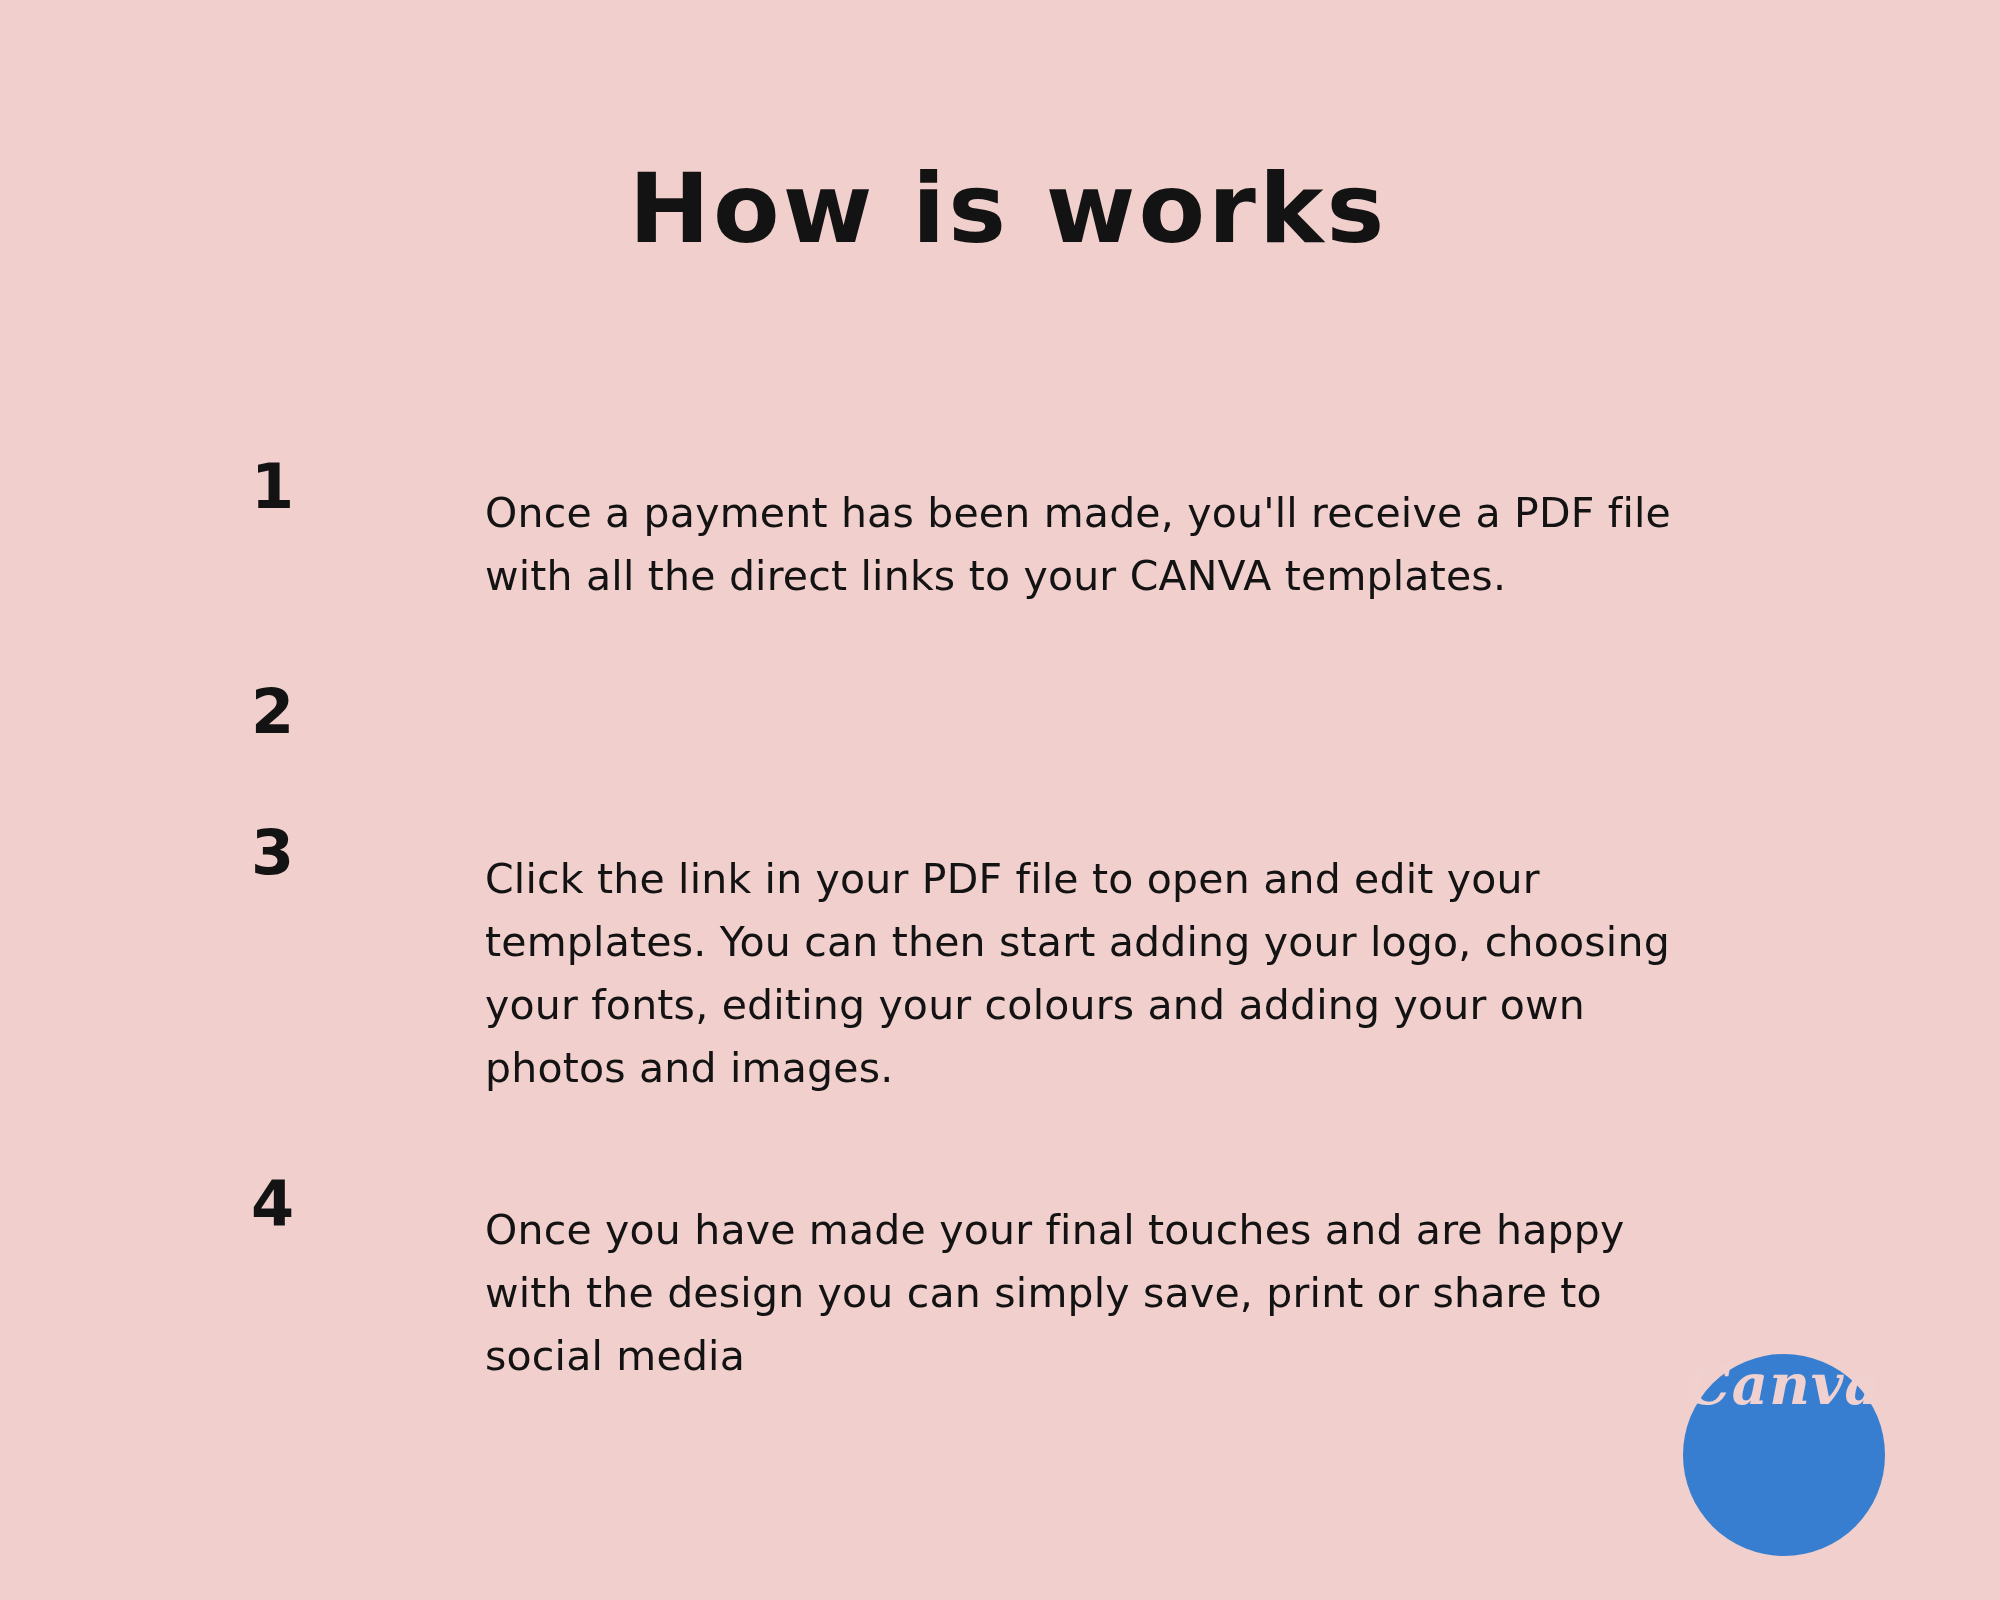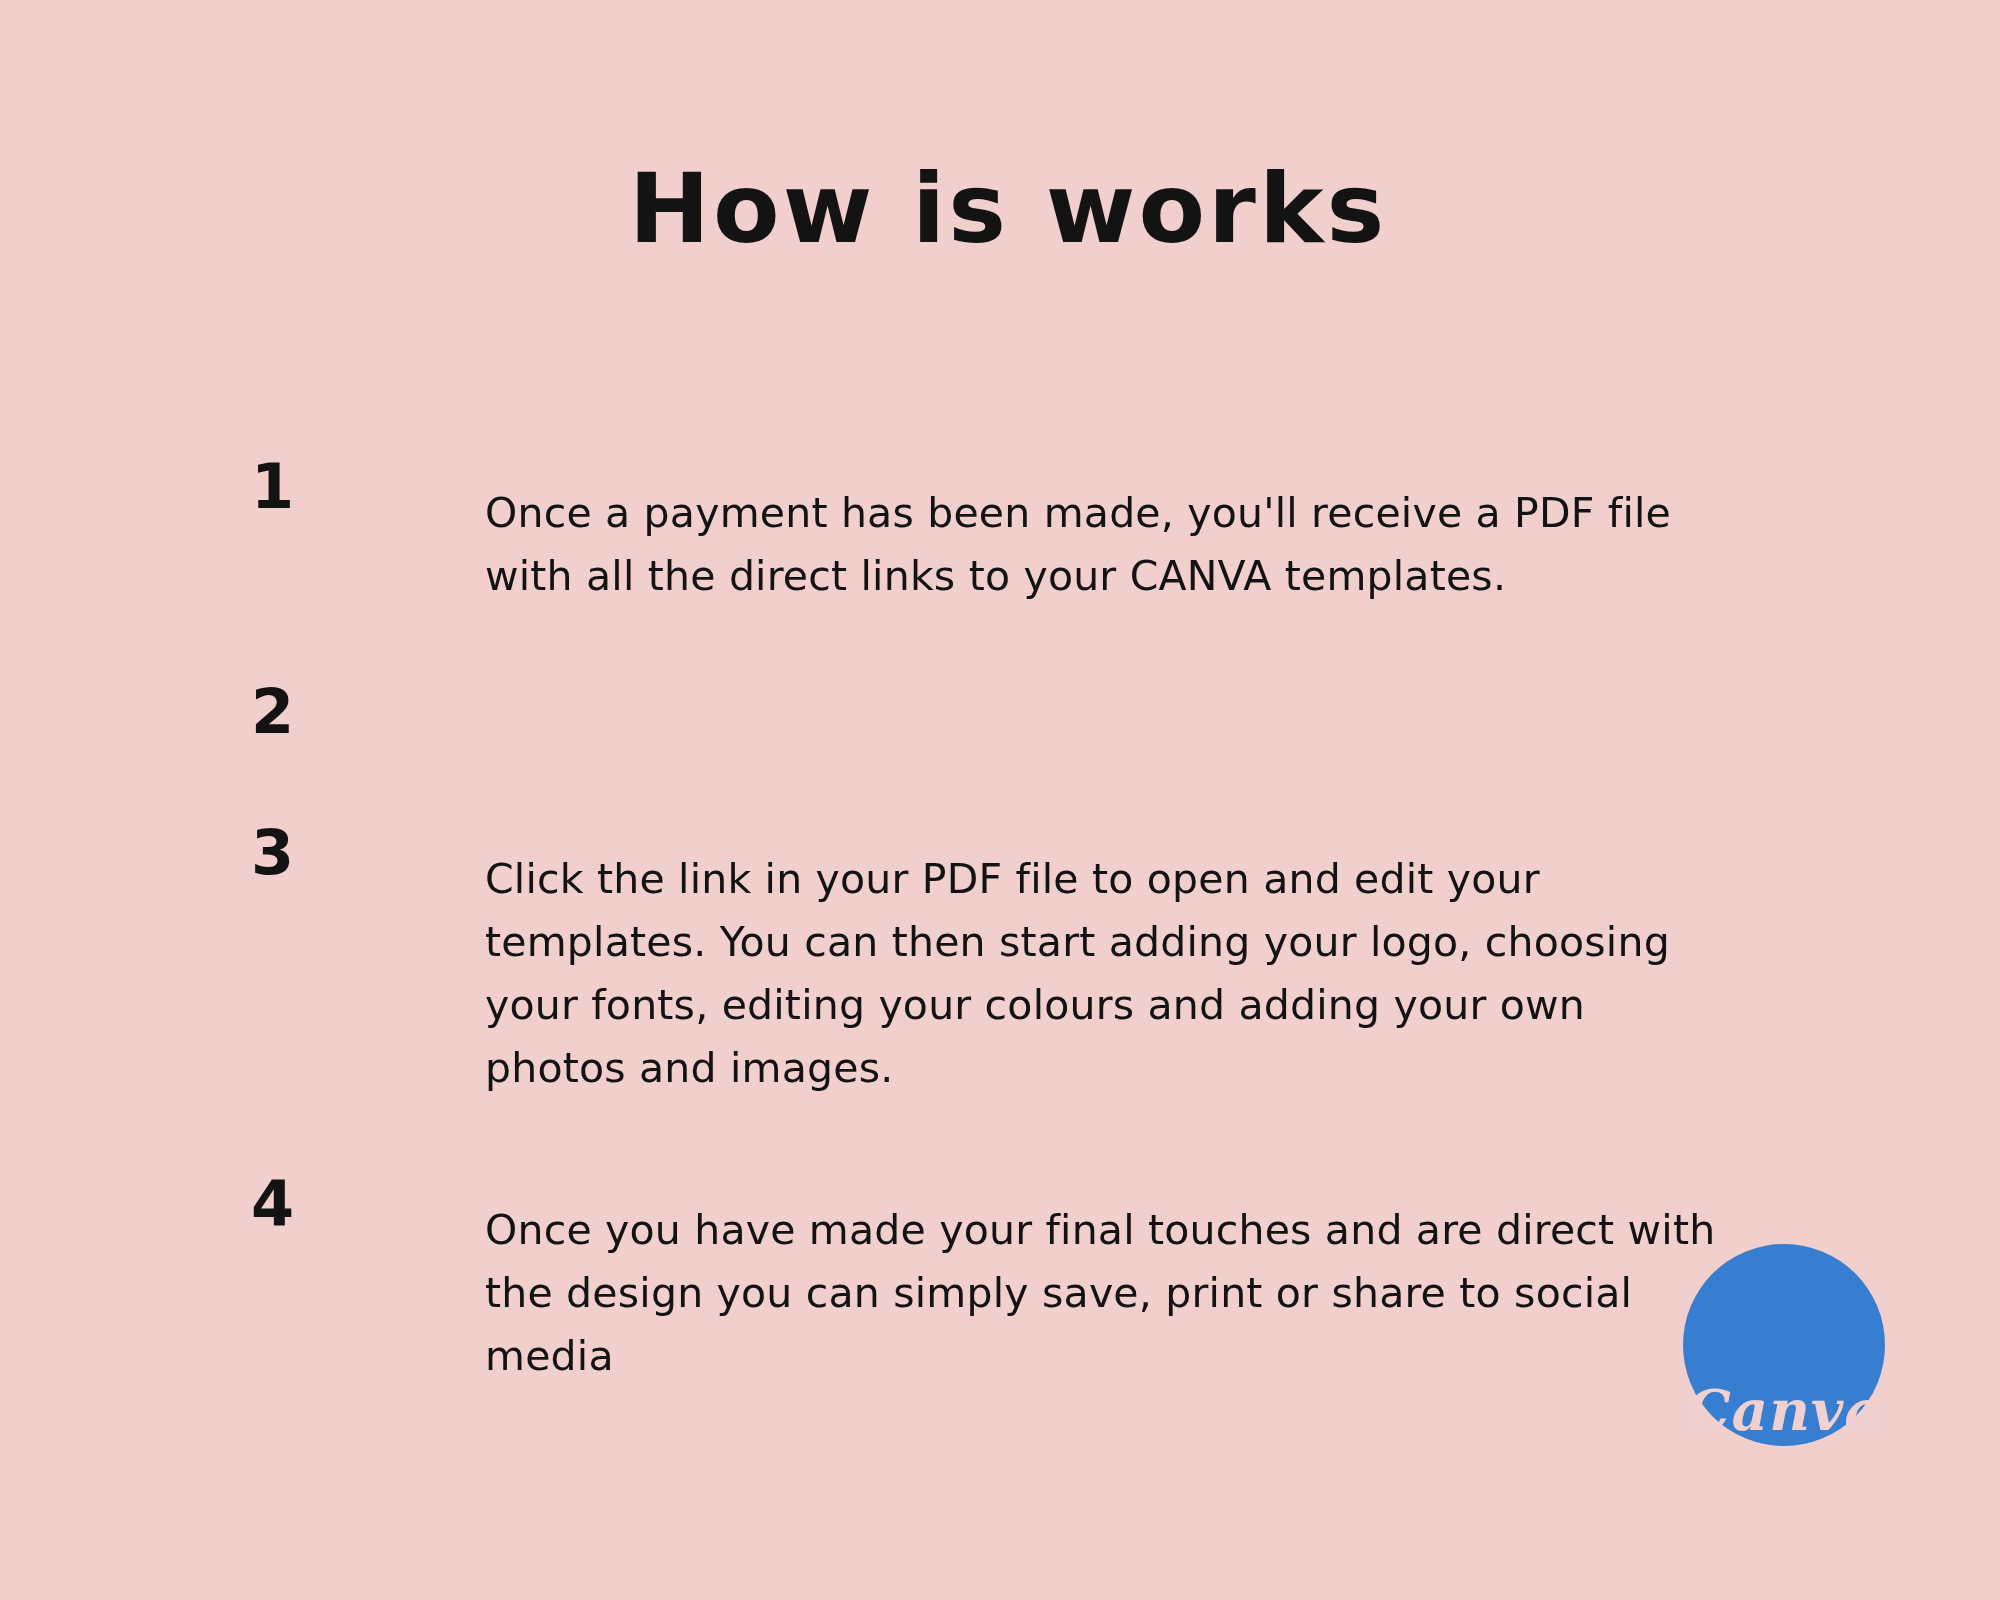--- a/index.html
+++ b/index.html
@@ -47,27 +47,27 @@
     font-size: 41px;
     line-height: 1.53;
     font-weight: 500;
     max-width: 1240px;
     letter-spacing: 0.2px;
     margin-top: 40px;
   }
   .logo-circle {
     position: absolute;
     left: 1683px;
-    top: 1244px;
+    top: 1354px;
     width: 202px;
     height: 202px;
     border-radius: 50%;
     background: var(--brand, #377ed0);
     display: flex;
-    align-items: flex-end;
+    align-items: flex-start;
     justify-content: center;
   }
   .logo-text {
     font-family: "DejaVu Serif", "Liberation Serif", serif;
     font-style: italic;
     font-weight: bold;
     font-size: 56px;
     color: var(--logoInk, #f0d1cf);
     letter-spacing: 1px;
     transform: translateY(-3px);
@@ -91,21 +91,21 @@
       <div class="step-number">2</div>
     </div>
 
     <div class="step">
       <div class="step-number">3</div>
       <div class="step-text">Click the link in your PDF file to open and edit your templates. You can then start adding your logo, choosing your fonts, editing your colours and adding your own photos and images.</div>
     </div>
 
     <div class="step">
       <div class="step-number">4</div>
-      <div class="step-text">Once you have made your final touches and are direct with the design you can simply save, print or share to social media</div>
+      <div class="step-text">Once you have made your final touches and are happy with the design you can simply save, print or share to social media</div>
     </div>
 
   </div>
 
   <div class="logo-circle">
     <span class="logo-text">Canva</span>
   </div>
 
 </div>
 

